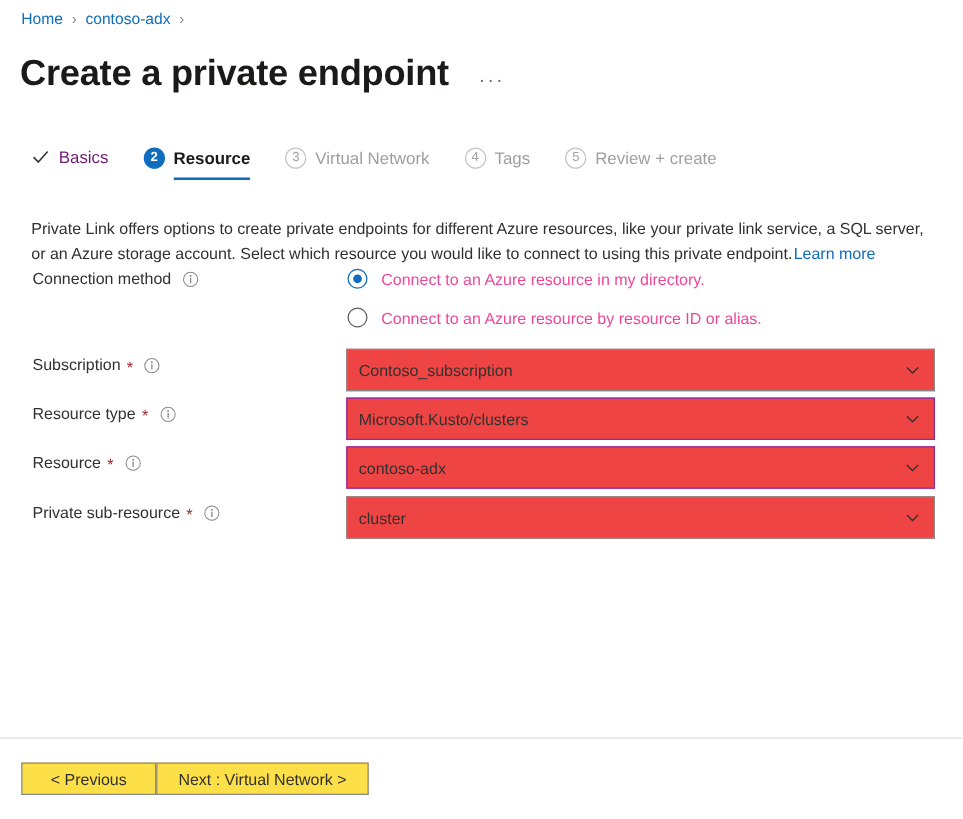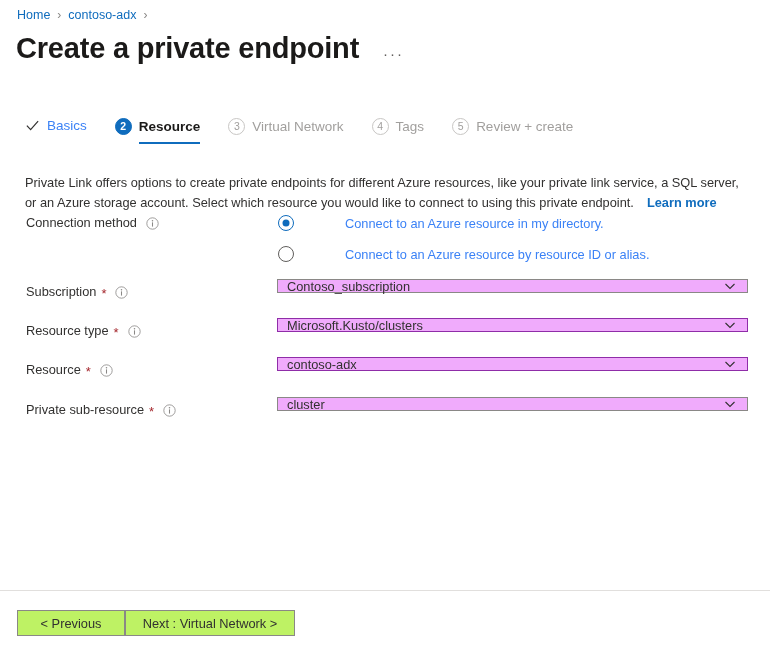--- a/index.html
+++ b/index.html
@@ -37,21 +37,21 @@
   .crumb-sep {
     color: #8a8886;
     margin: 0 7px;
     font-size: 12px;
   }
 
   
   .page-title-row {
     position: absolute;
     left: 16px;
-    top: 29px;
+    top: 40px;
     display: flex;
     align-items: flex-end;
   }
   .page-title {
     font-size: 29px;
     font-weight: 600;
     color: #1b1a19;
     letter-spacing: -0.2px;
     line-height: 38px;
     white-space: nowrap;
@@ -79,21 +79,21 @@
   .tab {
     display: flex;
     align-items: center;
     margin-right: 28px;
     font-size: 13.5px;
     position: relative;
     padding-bottom: 9px;
     cursor: pointer;
     white-space: nowrap;
   }
-  .tab.done { color: #3b82f6; }
+  .tab.done { color: #701a75; }
   .tab.active { color: #1b1a19; font-weight: 600; }
   .tab.disabled { color: #a19f9d; cursor: default; }
 
   .tab-check {
     width: 15px;
     height: 15px;
     margin-right: 7px;
     flex-shrink: 0;
     display: block;
   }
@@ -137,23 +137,22 @@
     left: 25px;
     top: 173px;
     width: 722px;
     font-size: 12.8px;
     line-height: 20px;
     color: #323130;
   }
   .learn-more {
     color: #0f6cbd;
     text-decoration: none;
-    margin-left: 13px;
-    cursor: pointer;
-    font-weight: bold;
+    margin-left: 1px;
+    cursor: pointer;
   }
 
   
   .form {
     position: absolute;
     left: 0;
     top: 212px;
     width: 770px;
   }
   .row {
@@ -196,23 +195,22 @@
     left: 278px;
     top: 0;
   }
   .radio-opt {
     display: flex;
     align-items: center;
     height: 22px;
     margin-bottom: 9px;
     cursor: pointer;
     font-size: 12.8px;
-    color: #3b82f6;
-    white-space: nowrap;
-    gap: 40px;
+    color: #ec4899;
+    white-space: nowrap;
   }
   .radio-mark {
     width: 16px;
     height: 16px;
     border-radius: 50%;
     border: 1px solid #605e5c;
     box-sizing: border-box;
     margin-right: 11px;
     flex-shrink: 0;
     position: relative;
@@ -231,24 +229,24 @@
     height: 7px;
     border-radius: 50%;
     background: #0f6cbd;
   }
 
   
   .control {
     position: absolute;
     left: 277px;
     width: 471px;
-    height: 14px;
+    height: 34px;
     box-sizing: border-box;
     border: 1px solid #8a8886;
-    background: #f0abfc;
+    background: #ef4444;
     display: flex;
     align-items: center;
     cursor: pointer;
   }
   .control.accent { border-color: #8f2da8; }
   .control-value {
     flex: 1;
     padding-left: 9px;
     font-size: 12.8px;
     color: #323130;
@@ -277,21 +275,21 @@
     position: absolute;
     left: 17px;
     top: 610px;
     display: flex;
     align-items: center;
   }
   .btn {
     height: 26px;
     box-sizing: border-box;
     border: 1px solid #8a8886;
-    background: #bef264;
+    background: #fde047;
     color: #323130;
     font-family: "Liberation Sans", sans-serif;
     font-size: 12.8px;
     padding: 0 12px;
     cursor: pointer;
     display: flex;
     align-items: center;
     justify-content: center;
     white-space: nowrap;
   }

